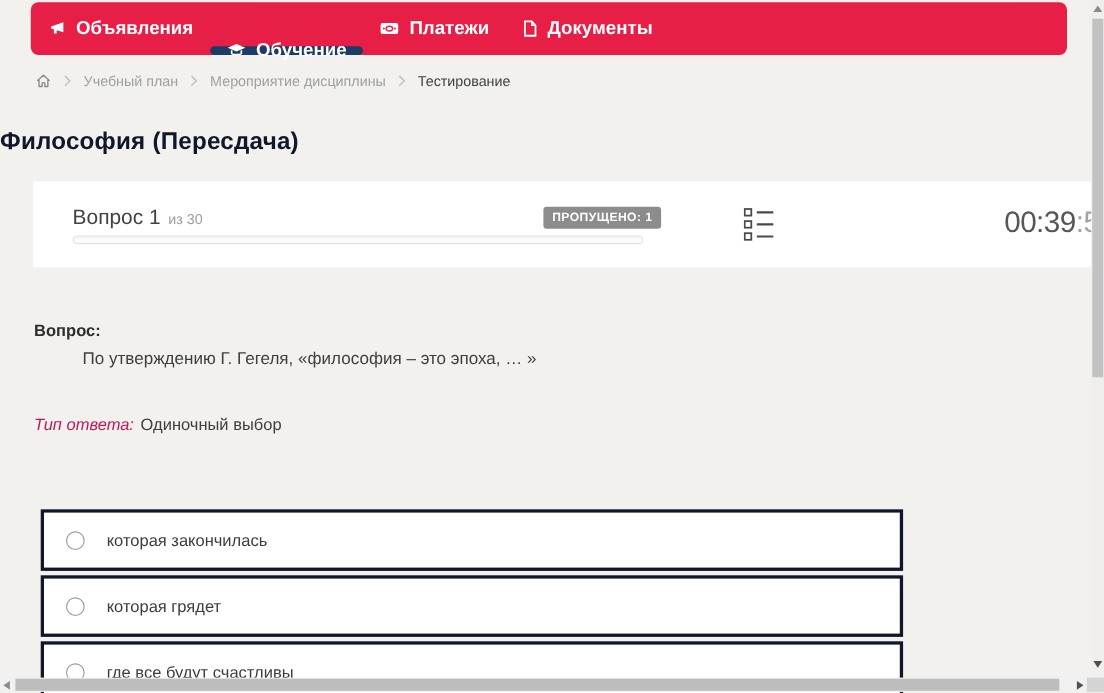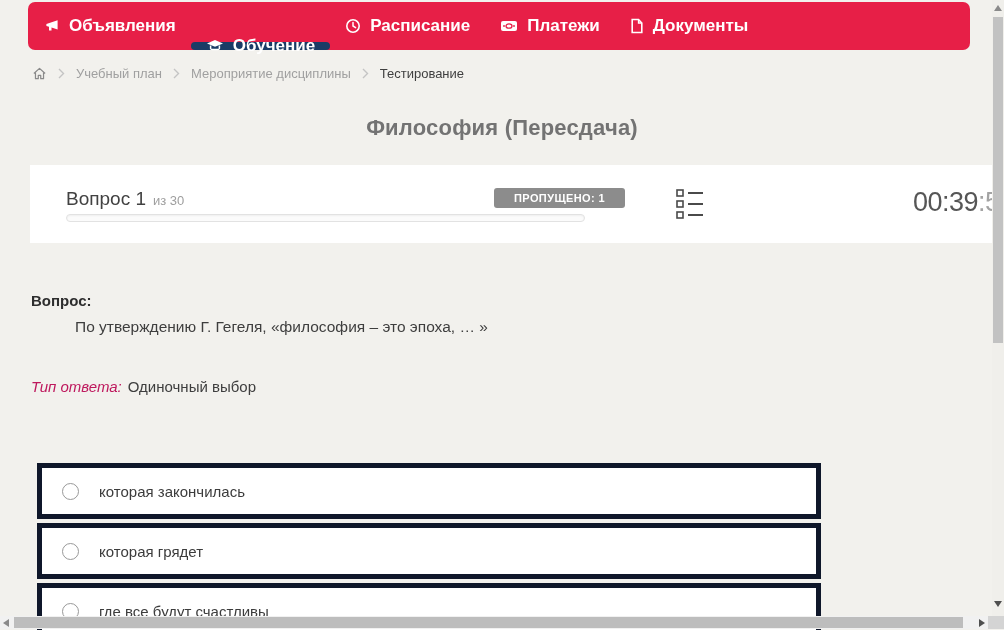--- a/index.html
+++ b/index.html
@@ -16,47 +16,47 @@
 
   
   .breadcrumb{position:absolute;left:32px;top:62px;height:22px;display:flex;align-items:center;
               gap:11px;font-size:13px;color:#a0a0a0;}
   .crumb{cursor:pointer;}
   .crumb-current{color:#3f3f3f;}
   .crumb-sep{color:#c4c4c4;display:flex;align-items:center;}
   .home{color:#8a8a8a;display:flex;align-items:center;cursor:pointer;}
 
   
-  .title{position:absolute;left:0;top:115px;width:100%;text-align:center;font-size:22px;
-         font-weight:bold;color:#737373;letter-spacing:.2px;}
+  .title{position:absolute;left:0;top:115px;width:100%;text-align:left;font-size:22px;
+         font-weight:bold;color:#0f172a;letter-spacing:.2px;}
 
   
   .qpanel{position:absolute;left:30px;top:165px;width:1004px;height:78px;background:#ffffff;}
   .qnum{position:absolute;left:36px;top:23px;font-size:19px;color:#424242;}
   .qnum .of{font-size:13px;color:#9e9e9e;margin-left:7px;font-weight:normal;}
   .badge{position:absolute;left:464px;top:23px;background:#8c8c8c;color:#fff;font-size:11px;
-         font-weight:bold;letter-spacing:.4px;padding:4px 20px;border-radius:3px;}
+         font-weight:bold;letter-spacing:.4px;padding:4px 8px;border-radius:3px;}
   .progress{position:absolute;left:36px;top:49px;width:519px;height:8px;background:#fbfbfb;
             border:1px solid #e2e2e2;border-radius:5px;box-sizing:border-box;
             box-shadow:inset 0 1px 2px rgba(0,0,0,.05);overflow:hidden;}
   .progress-fill{height:100%;background:#e71f47;border-radius:5px;}
   .list-btn{position:absolute;left:646px;top:24px;width:28px;height:31px;cursor:pointer;color:#4a4a4a;}
   .timer{position:absolute;right:20px;top:22px;font-size:27px;color:#565656;letter-spacing:-.5px;}
   .timer .light{color:#a3a3a3;}
 
   
   .qheading{position:absolute;left:31px;top:292px;font-size:15px;font-weight:bold;
             color:#2e2e2e;}
   .qtext{position:absolute;left:31px;top:318px;font-size:15.5px;color:#3e3e3e;margin-left:44px;}
   .atype{position:absolute;left:31px;top:378px;font-size:15px;color:#3e3e3e;}
   .atype .lbl{font-weight:normal;font-style:italic;color:#be185d;margin-right:6px;}
 
   
   .option{position:absolute;left:37px;width:784px;height:56px;background:#fff;
-          border:5px solid #0f172a;box-sizing:border-box;display:flex;align-items:center;
+          border:3px solid #0f172a;box-sizing:border-box;display:flex;align-items:center;
           padding-left:20px;gap:20px;cursor:pointer;}
   .opt1{top:463px;} .opt2{top:523px;} .opt3{top:583px;}
   .radio{width:15px;height:15px;border:1px solid #999;border-radius:50%;background:#fff;flex:0 0 auto;}
   .option-label{font-size:15px;color:#3c3c3c;}
 
   
   .vscroll{position:absolute;right:0;top:0;width:12px;height:616px;background:#f0efeb;z-index:10;}
   .vthumb{position:absolute;left:1px;top:17px;width:10px;height:326px;background:#c2c2c2;cursor:pointer;}
   .arr{position:absolute;width:0;height:0;}
   .arr-up{left:2px;top:5px;border-left:4px solid transparent;border-right:4px solid transparent;
@@ -89,29 +89,20 @@
       <span>
         <svg width="18" height="15" viewBox="0 0 18 15">
             <path d="M9 1l8 3.4L9 7.8 1 4.4 9 1z" fill="currentColor"></path>
             <path d="M4.6 6.6v2.8c0 1.5 8.8 1.5 8.8 0V6.6" fill="none" stroke="currentColor" stroke-width="1.5"></path>
           </svg>
       </span>
       <span>Обучение</span>
     </div>
     <div class="nav-item">
       <span>
-        <svg width="16" height="16" viewBox="0 0 16 16">
-            <circle cx="8" cy="8" r="6.2" fill="none" stroke="currentColor" stroke-width="1.6"></circle>
-            <path d="M8 4.4V8l2.6 1.6" fill="none" stroke="currentColor" stroke-width="1.5" stroke-linecap="round"></path>
-          </svg>
-      </span>
-      <span>Расписание</span>
-    </div>
-    <div class="nav-item">
-      <span>
         <svg width="18" height="14" viewBox="0 0 18 14">
             <rect x="1" y="2" width="16" height="10" rx="2" fill="currentColor"></rect>
             <ellipse cx="9" cy="7" rx="3" ry="2.2" fill="none" stroke="#e71f47" stroke-width="1.3"></ellipse>
             <circle cx="4" cy="7" r=".9" fill="#e71f47"></circle>
             <circle cx="14" cy="7" r=".9" fill="#e71f47"></circle>
           </svg>
       </span>
       <span>Платежи</span>
     </div>
     <div class="nav-item">

